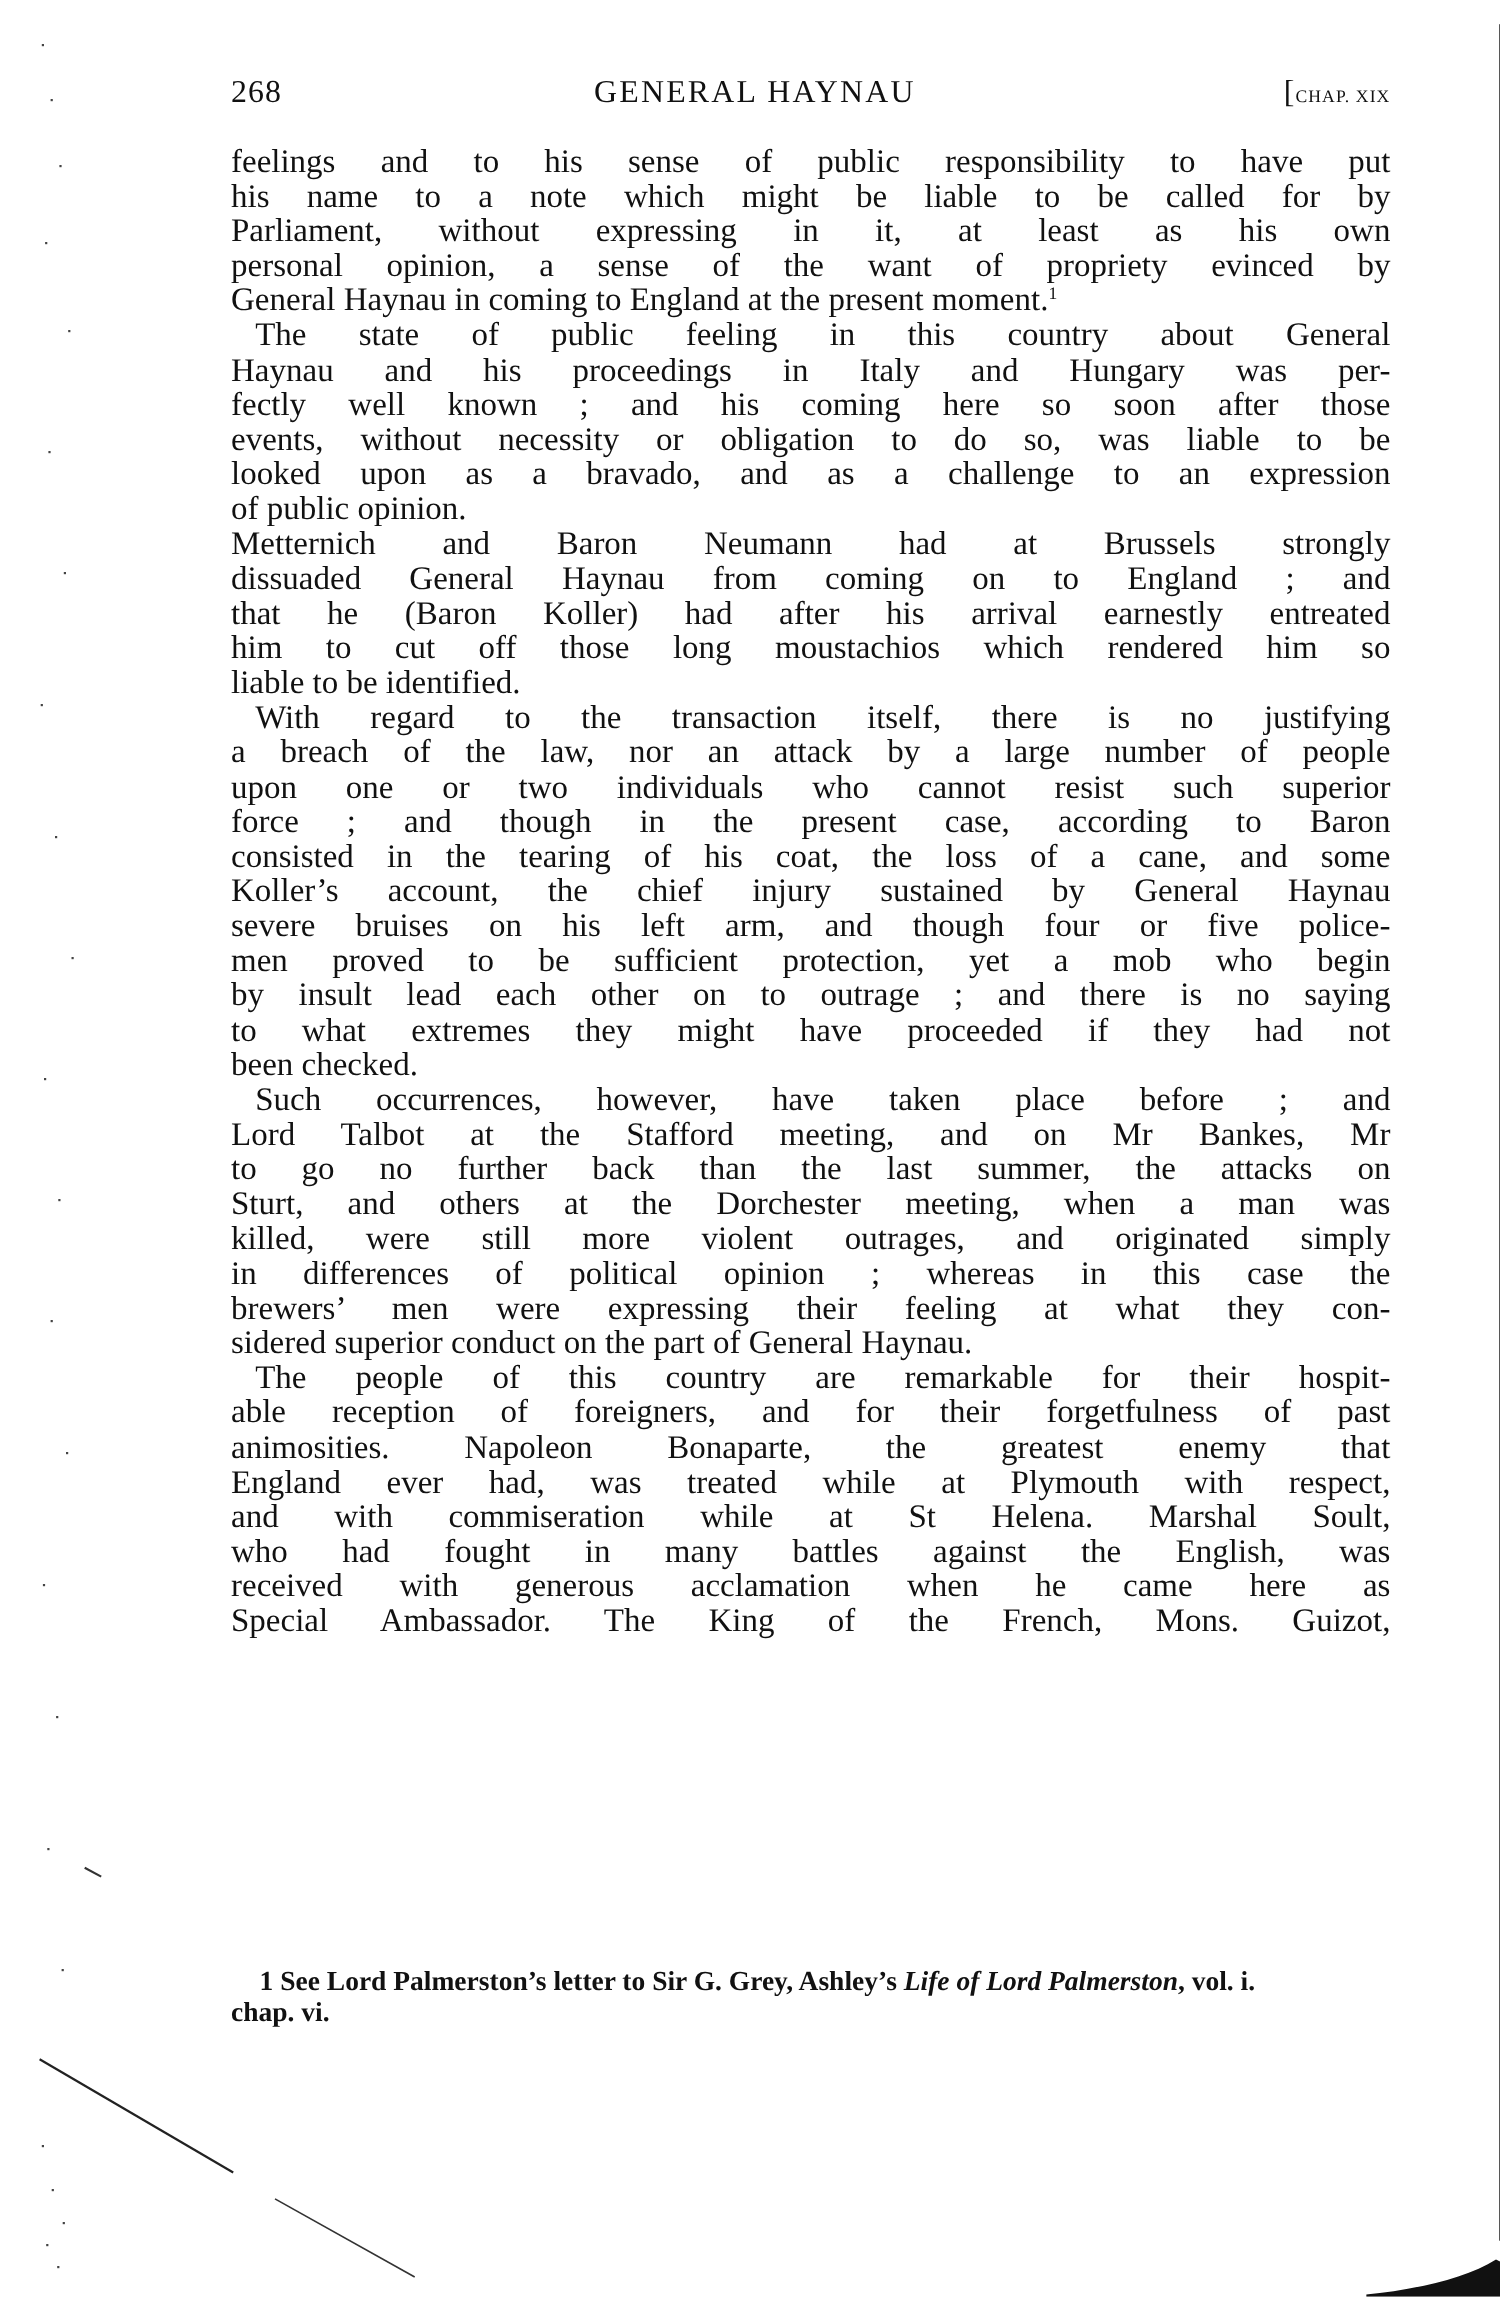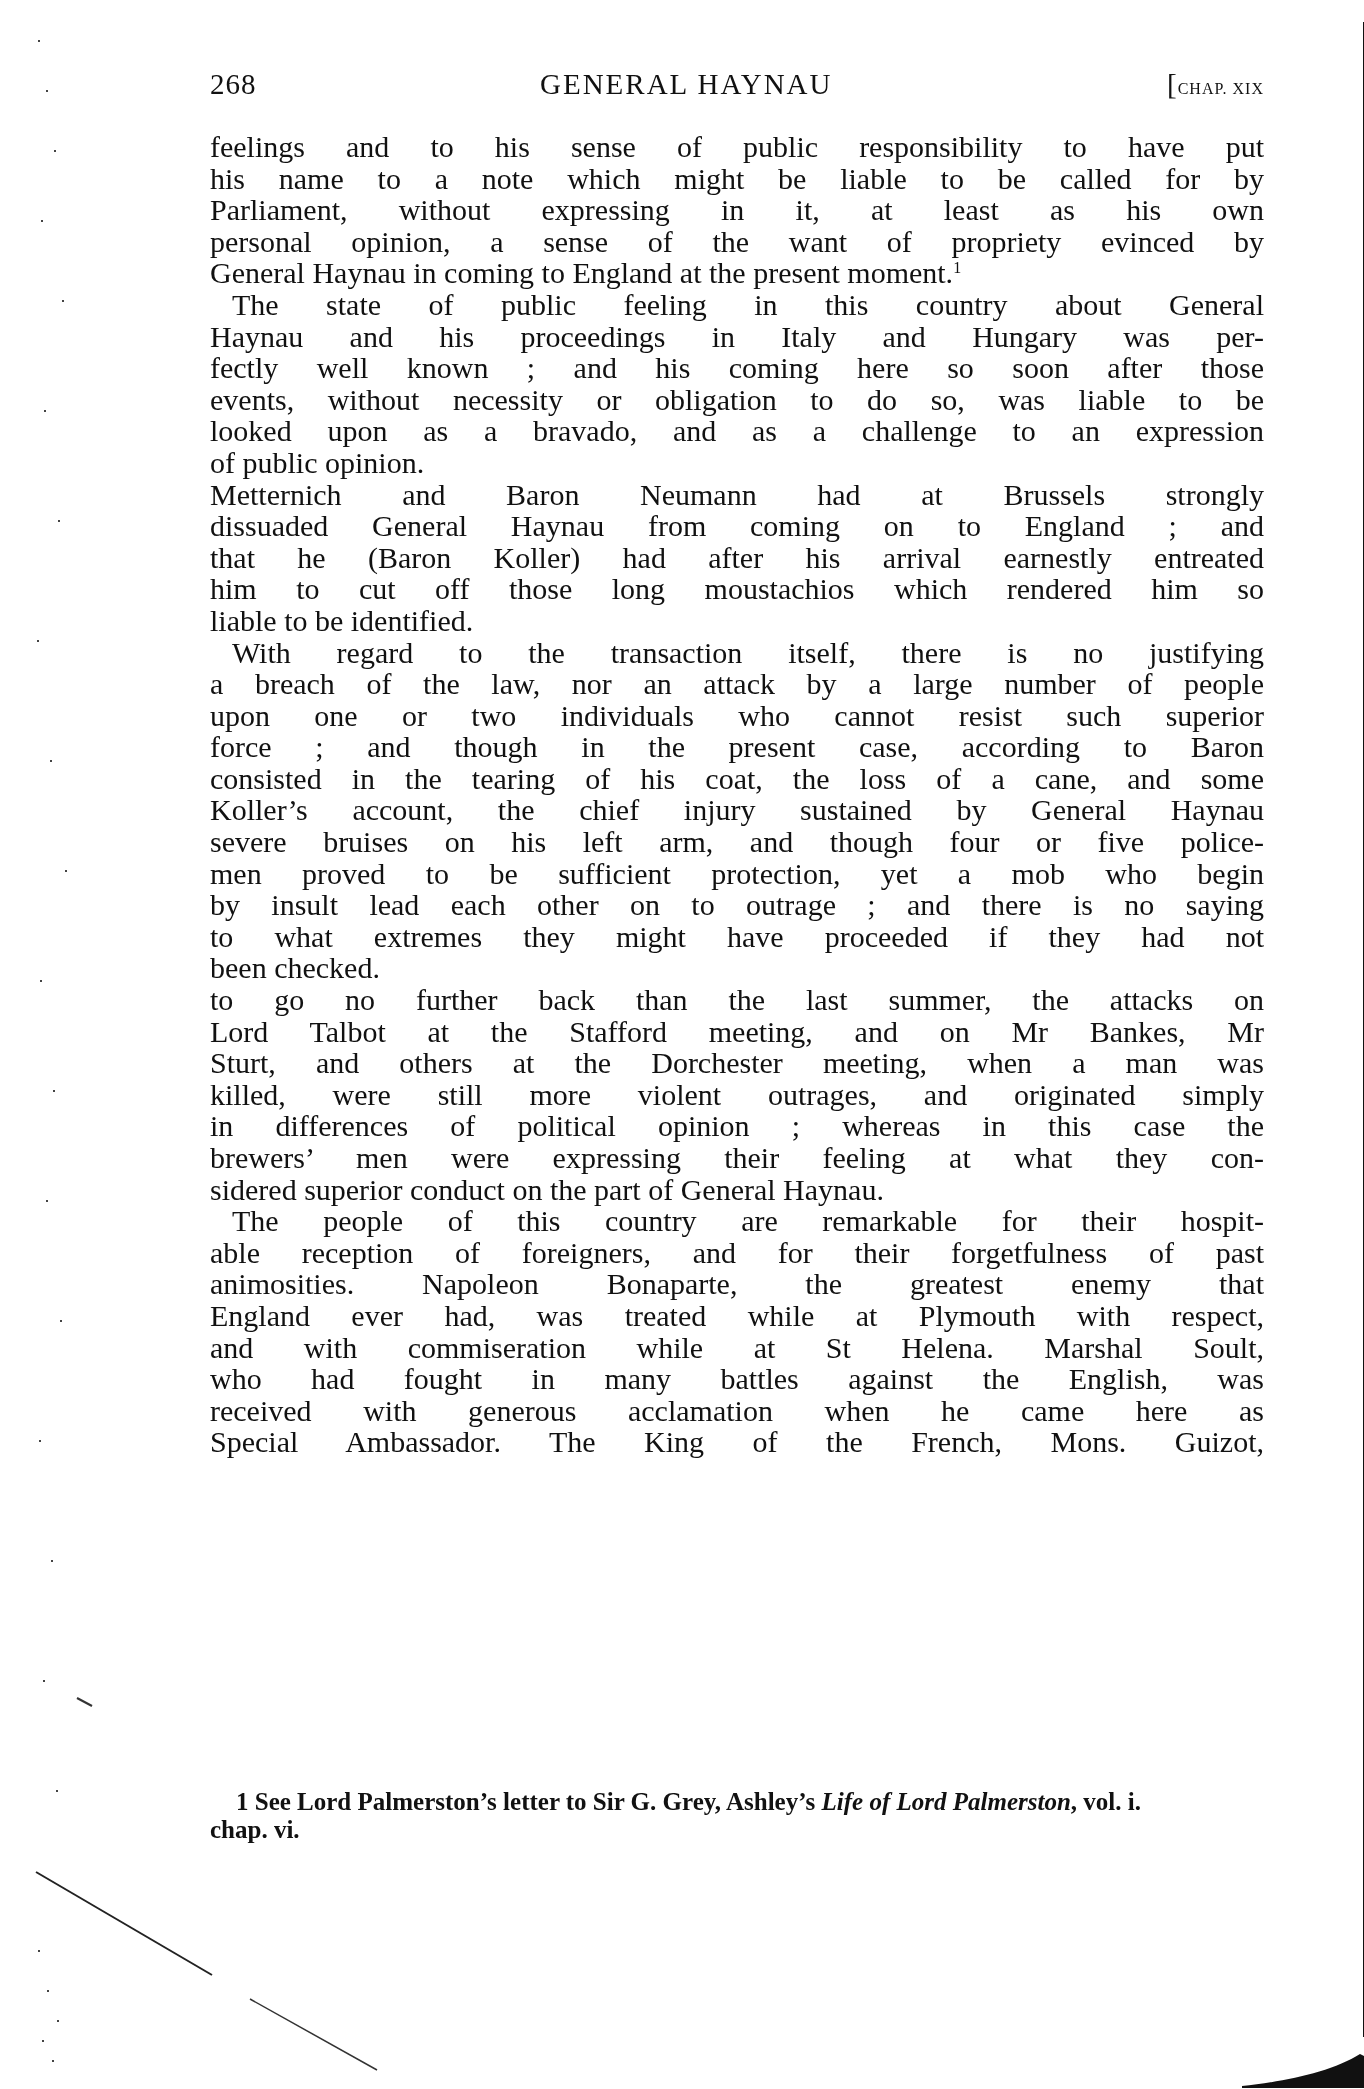--- a/index.html
+++ b/index.html
@@ -101,22 +101,23 @@
       <span class="line"><span>a breach of the law, nor an attack by a large number of people</span></span>
       <span class="line"><span>upon one or two individuals who cannot resist such superior</span></span>
       <span class="line"><span>force ;  and though in the present case, according to Baron</span></span>
       <span class="line"><span>consisted in the tearing of his coat, the loss of a cane, and some</span></span>
       <span class="line"><span>Koller’s account, the chief injury sustained by General Haynau</span></span>
       <span class="line"><span>severe bruises on his left arm, and though four or five police-</span></span>
       <span class="line"><span>men proved to be sufficient protection, yet a mob who begin</span></span>
       <span class="line"><span>by insult lead each other on to outrage ;  and there is no saying</span></span>
       <span class="line"><span>to what extremes they might have proceeded if they had not</span></span>
       <span class="line last"><span>been checked.</span></span>
+      <span class="line indent"><span>Such occurrences, however, have taken place before ;  and</span></span>
+      <span class="line"><span>Lord Talbot at the Stafford meeting, and on Mr Bankes, Mr</span></span>
       <span class="line"><span>to go no further back than the last summer, the attacks on</span></span>
-      <span class="line"><span>Lord Talbot at the Stafford meeting, and on Mr Bankes, Mr</span></span>
       <span class="line"><span>Sturt, and others at the Dorchester meeting, when a man was</span></span>
       <span class="line"><span>killed, were still more violent outrages, and originated simply</span></span>
       <span class="line"><span>in differences of political opinion ;  whereas in this case the</span></span>
       <span class="line"><span>brewers’ men were expressing their feeling at what they con-</span></span>
       <span class="line last"><span>sidered superior conduct on the part of General Haynau.</span></span>
       <span class="line indent"><span>The people of this country are remarkable for their hospit-</span></span>
       <span class="line"><span>able reception of foreigners, and for their forgetfulness of past</span></span>
       <span class="line"><span>animosities.  Napoleon Bonaparte, the greatest enemy that</span></span>
       <span class="line"><span>England ever had, was treated while at Plymouth with respect,</span></span>
       <span class="line"><span>and with commiseration while at St Helena.  Marshal Soult,</span></span>

